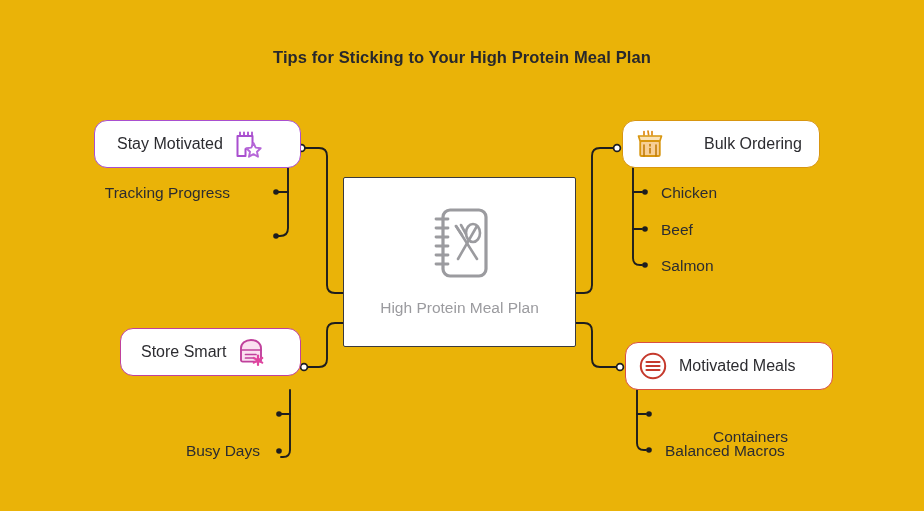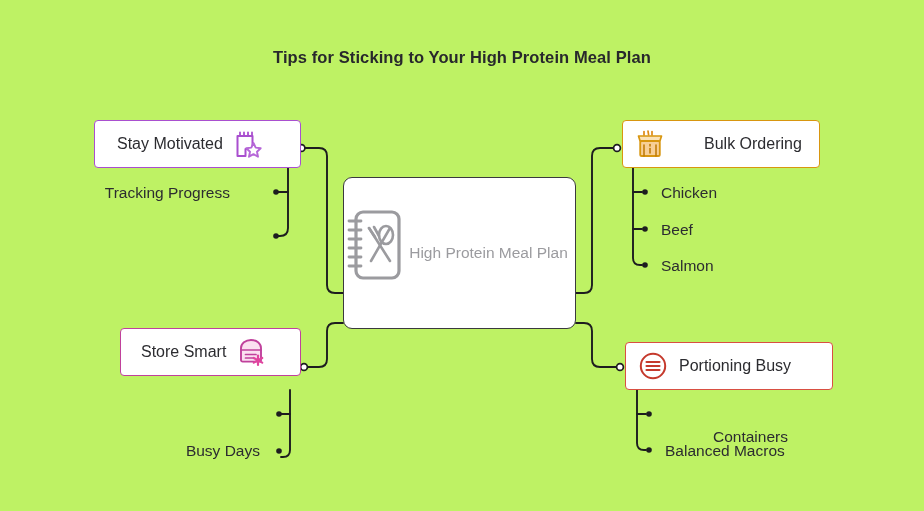--- a/index.html
+++ b/index.html
@@ -8,21 +8,21 @@
     background: #ffffff;
   }
   body {
     font-family: "Liberation Sans", sans-serif;
     -webkit-font-smoothing: antialiased;
   }
   #canvas {
     position: relative;
     width: 924px;
     height: 511px;
-    background: #bef264;
+    background: #eab308;
     overflow: hidden;
   }
 
   
   #title {
     position: absolute;
     top: 48px;
     left: 0;
     width: 924px;
     text-align: center;
@@ -41,26 +41,27 @@
     height: 511px;
     pointer-events: none;
   }
 
   
   #center-node {
     position: absolute;
     left: 343px;
     top: 177px;
     width: 233px;
-    height: 152px;
+    height: 170px;
     border: 1.6px solid #3a3a3e;
-    border-radius: 9px;
+    border-radius: 2px;
     background: #ffffff;
     box-sizing: border-box;
     display: flex;
+    flex-direction: column;
     align-items: center;
     justify-content: center;
   }
   #center-icon {
     margin-top: 2px;
     margin-bottom: 14px;
   }
   #center-label {
     width: 190px;
     text-align: center;
@@ -68,21 +69,21 @@
     color: #9b9b9f;
     line-height: 1.45;
   }
 
   
   .branch-node {
     position: absolute;
     box-sizing: border-box;
     border-width: 1.8px;
     border-style: solid;
-    border-radius: 4px;
+    border-radius: 13px;
     background: #ffffff;
     display: flex;
     align-items: center;
     height: 48px;
   }
   .branch-label {
     font-size: 16px;
     color: #2c2c30;
     white-space: nowrap;
   }
@@ -277,18 +278,18 @@
     <span class="branch-icon">
       <svg width="30" height="30" viewBox="0 0 30 30">
         <circle cx="15" cy="15" r="12.2" fill="#ffffff" stroke="#c5392c" stroke-width="2"></circle>
         <g stroke="#c5392c" stroke-width="2.1" stroke-linecap="round">
           <line x1="8.5" y1="11" x2="21.5" y2="11"></line>
           <line x1="8.5" y1="15" x2="21.5" y2="15"></line>
           <line x1="8.5" y1="19" x2="21.5" y2="19"></line>
         </g>
       </svg>
     </span>
-    <span class="branch-label">Portioning Busy</span>
+    <span class="branch-label">Motivated Meals</span>
   </div>
   <div class="sub-item" style="left:665px; top:427px;margin-left:48px;">Containers</div>
   <div class="sub-item" style="left:665px; top:441px;">Balanced Macros</div>
 
 </div>
 
 </body></html>

